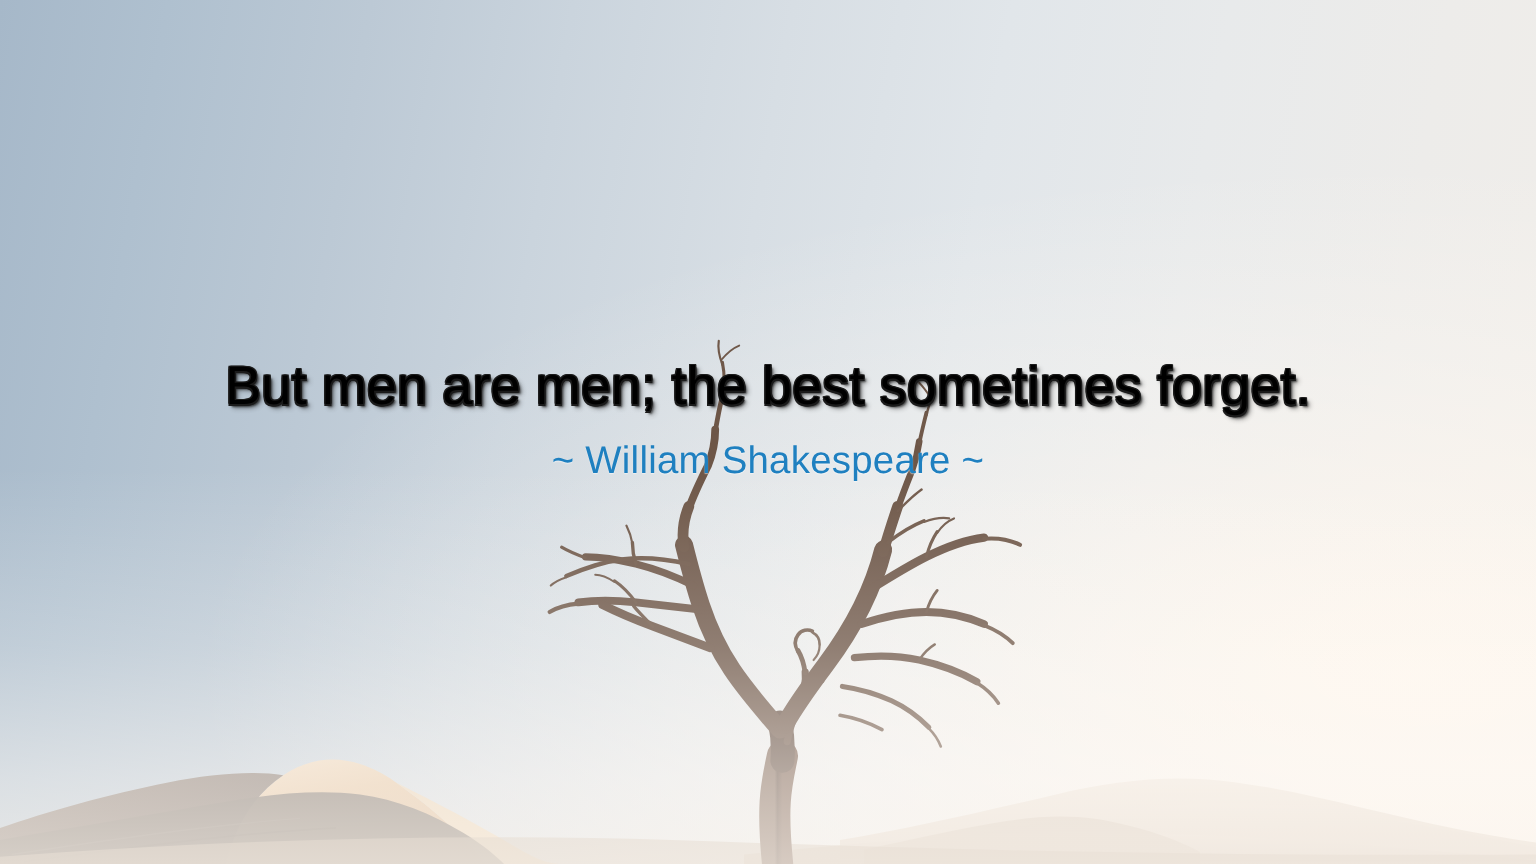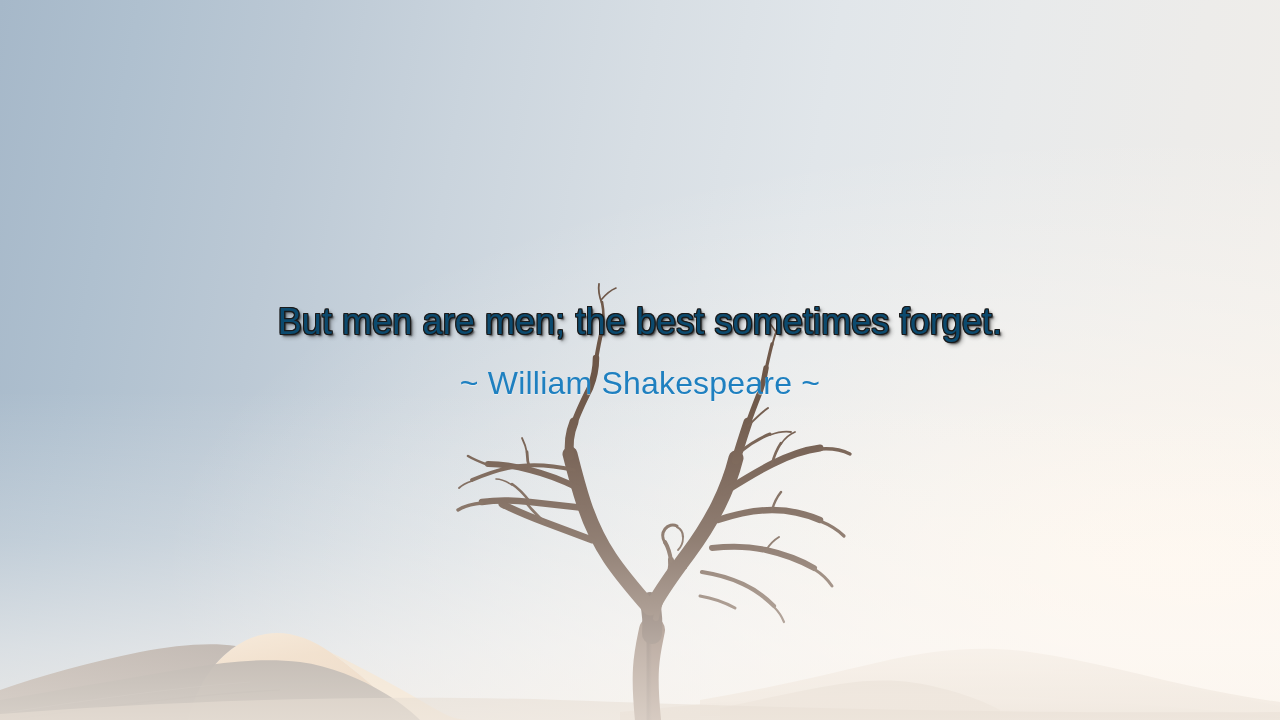--- a/index.html
+++ b/index.html
@@ -68,24 +68,24 @@
     left: 0;
     right: 0;
     top: 300px;
     text-align: center;
     pointer-events: none;
   }
 
   .quote-text {
     display: block;
     font-family: "Liberation Sans", sans-serif;
-    font-size: 36px;
+    font-size: 45px;
     font-weight: 400;
     line-height: 44px;
-    color: #0c4a6e;
+    color: #000000;
     letter-spacing: 0.1px;
     text-shadow:
       -1px -1px 0 #1b1b1b,
        1px -1px 0 #1b1b1b,
       -1px  1px 0 #1b1b1b,
        1px  1px 0 #1b1b1b,
        0px -1px 0 #1b1b1b,
        0px  1px 0 #1b1b1b,
       -1px  0px 0 #1b1b1b,
        1px  0px 0 #1b1b1b,

